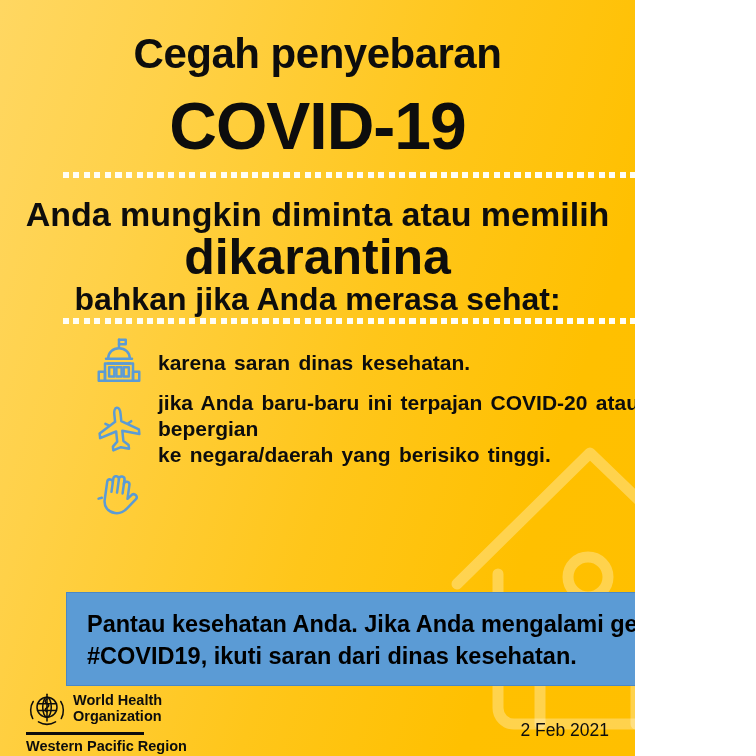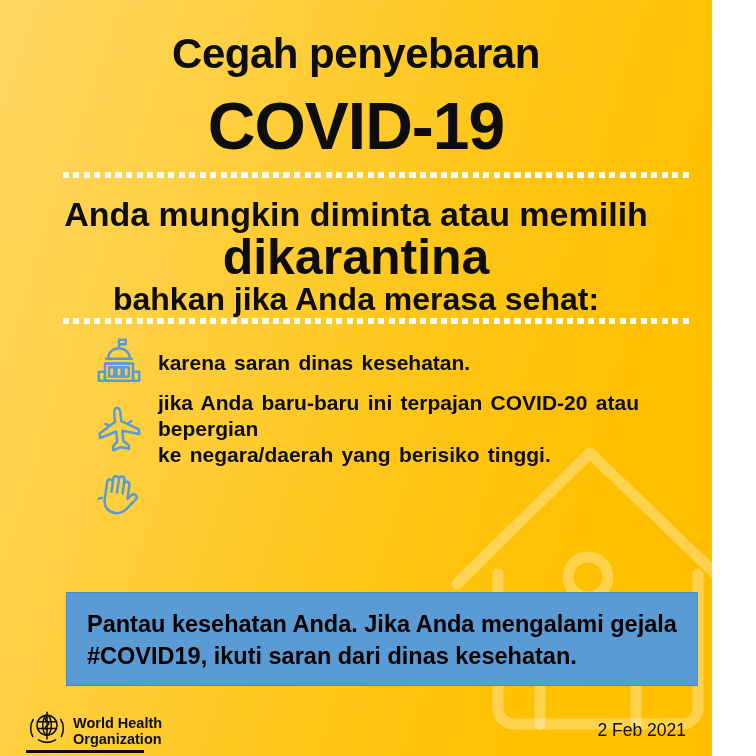--- a/index.html
+++ b/index.html
@@ -1,17 +1,17 @@
 <!DOCTYPE html>
 <html><head>
 <meta charset="utf-8">
 <style>
   html,body{margin:0;padding:0;}
   .poster{
-    position:relative;width:712px;height:756px;overflow:hidden;
+    position:relative;width:635px;height:756px;overflow:hidden;
     background:linear-gradient(108deg,#ffd762 0%,#ffd148 22%,#ffc61a 55%,#ffc000 80%,#ffbf00 100%);
     font-family:"Liberation Sans",sans-serif;color:#0d0d0d;
   }
   .abs{position:absolute;}
   
   .title1{top:30px;left:0;width:100%;text-align:center;font-size:42px;font-weight:700;letter-spacing:-0.5px;}
   .title2{top:88px;left:0;width:100%;text-align:center;font-size:66px;font-weight:800;letter-spacing:-1px;}
   
   .dotline{height:6px;left:63px;width:630px;
     background-image:repeating-linear-gradient(to right,#fffef6 0,#fffef6 6px,transparent 6px,transparent 10.5px);}
@@ -30,21 +30,21 @@
   .r1{height:58px;} .r2{height:62px;} .r3{height:62px;} .r4{height:58px;}
   svg.blueicon{display:block;}
   
   .banner{top:592px;left:66px;width:632px;height:94px;background:#5b9bd5;border:1px solid #4c88c4;
     box-sizing:border-box;color:#000000;font-size:23.5px;font-weight:700;line-height:32px;
     padding:15px 20px;white-space:pre-line;}
   
   .watermark{top:424px;left:440px;pointer-events:none;}
   
   .who{left:26px;top:691px;display:flex;flex-direction:column;}
-  .who-top{display:flex;align-items:flex-end;margin-top:18px;}
+  .who-top{display:flex;align-items:flex-start;}
   .who-names{margin-left:5px;font-size:14.5px;font-weight:700;line-height:15.5px;padding-top:2px;}
   .who-rule{height:2.5px;background:#0d0d0d;width:118px;margin-top:3px;}
   .who-region{font-size:14.5px;font-weight:700;margin-top:3px;}
   .date{right:26px;top:720px;font-size:17.5px;font-weight:400;}
 </style>
 </head>
 <body>
 
 <div class="poster">
 
@@ -131,17 +131,18 @@
         <path d="M7 29 c-3 -5 -3 -13 0.5 -18"></path>
         <path d="M37 29 c3 -5 3 -13 -0.5 -18"></path>
         <path d="M13 32.5 c6 3.5 12 3.5 18 0"></path>
       </svg>
       <div class="who-names">
         <div>World Health</div>
         <div>Organization</div>
       </div>
     </div>
     <div class="who-rule"></div>
+    <div class="who-region">Western Pacific Region</div>
   </div>
 
   <div class="abs date">2 Feb 2021</div>
 
 </div>
 
 </body></html>

